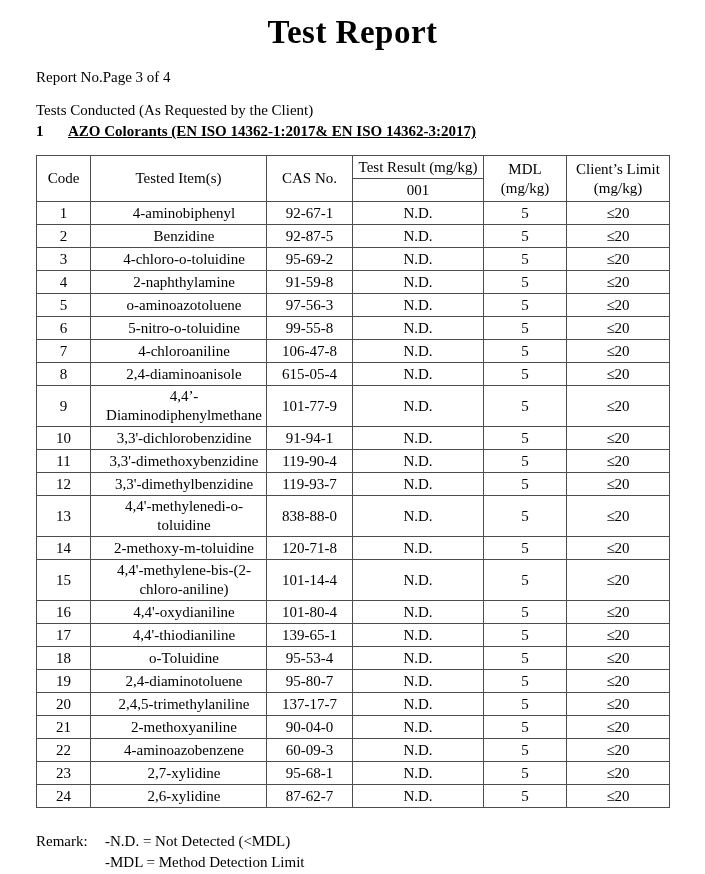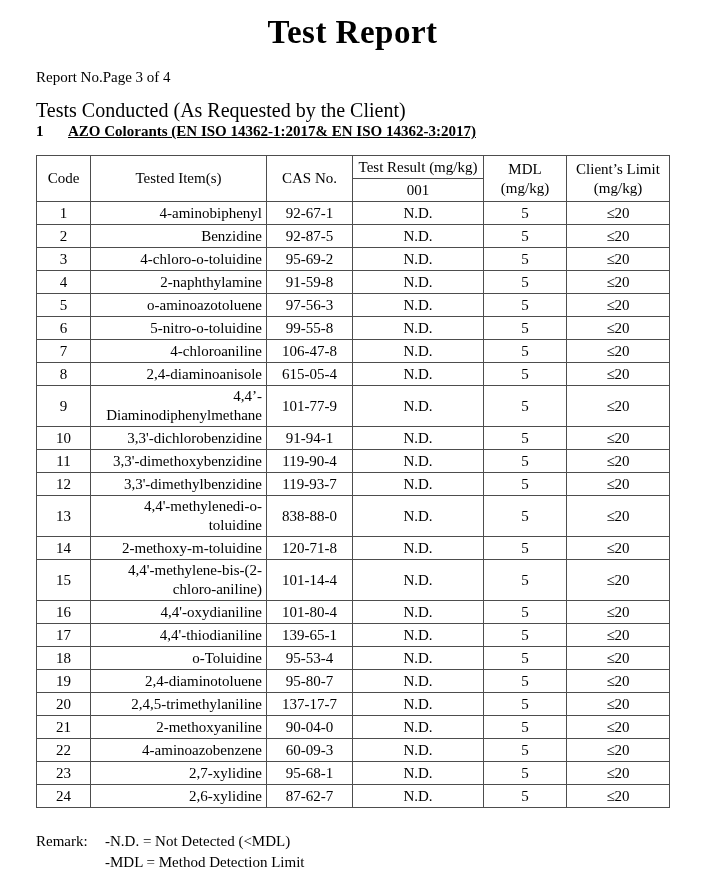--- a/index.html
+++ b/index.html
@@ -34,21 +34,21 @@
     align-items: center;
     margin-top: 16px;
     font-size: 15px;
     line-height: 18px;
   }
   .report-line .report-no-label { flex: 0 0 auto; }
   .report-line .report-no-value { margin-left: 21px; flex: 1 1 auto; }
   .report-line .page-label { flex: 0 0 auto; }
   .tests-conducted {
     margin-top: 15px;
-    font-size: 20px;
+    font-size: 15px;
     line-height: 18px;
   }
   .section-line {
     display: flex;
     margin-top: 3px;
     font-size: 15px;
     font-weight: bold;
     line-height: 19px;
   }
   .section-number { flex: 0 0 32px; }
@@ -70,21 +70,21 @@
     font-weight: normal;
     font-size: 15px;
     text-align: center;
     vertical-align: middle;
     padding: 1px 3px;
     height: 20px;
     line-height: 19px;
     overflow: hidden;
   }
   table.results td.item-cell {
-    text-align: right;
+    text-align: center;
     padding-left: 15px;
     padding-right: 4px;
   }
   .remark {
     display: flex;
     margin-top: 23px;
     font-size: 15px;
     line-height: 21.3px;
   }
   .remark-label { flex: 0 0 69px; }

